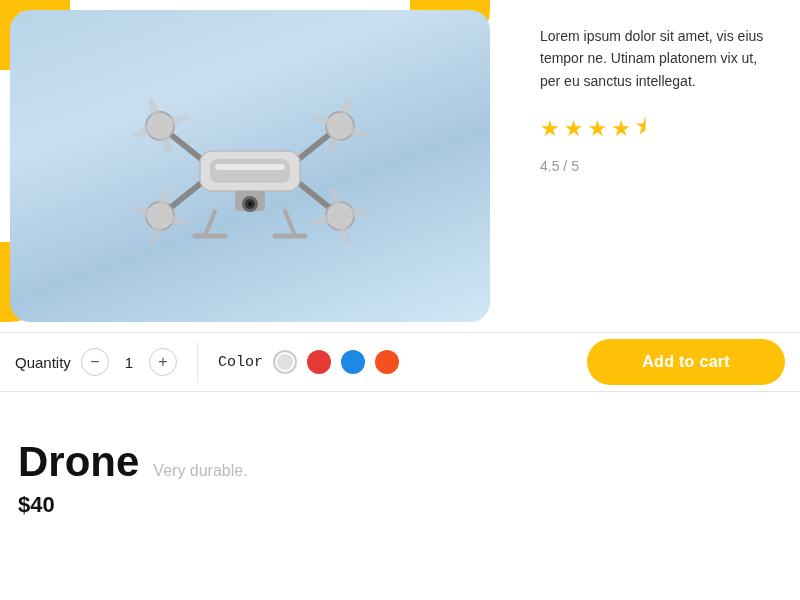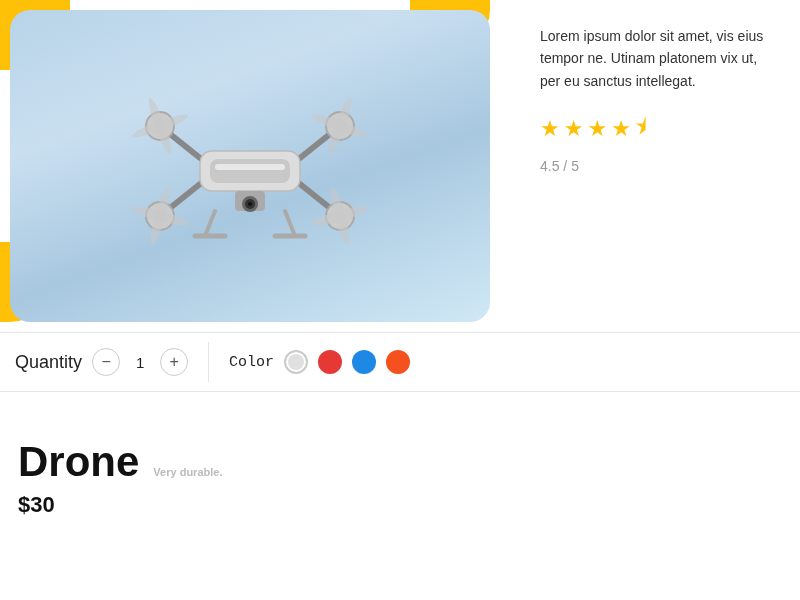--- a/index.html
+++ b/index.html
@@ -123,21 +123,21 @@
       padding: 0 15px;
     }
 
     .quantity-section {
       display: flex;
       align-items: center;
       gap: 10px;
     }
 
     .quantity-label {
-      font-size: 18px;
+      font-size: 15px;
       color: #222;
       font-weight: 500;
     }
 
     .qty-btn {
       width: 28px;
       height: 28px;
       border-radius: 50%;
       border: 1.5px solid #ccc;
       background: #fff;
@@ -218,23 +218,23 @@
       margin-top: 24px;
     }
 
     .product-name {
       font-size: 42px;
       font-weight: 700;
       color: #111;
     }
 
     .product-tagline {
-      font-size: 11px;
+      font-size: 16px;
       color: #bbb;
-      font-weight: 700;
+      font-weight: 400;
     }
 
     .product-price {
       font-size: 22px;
       font-weight: 700;
       color: #111;
     }
   </style>
 </head>
 <body>
@@ -325,24 +325,25 @@
     <div class="color-section">
       <span class="color-label">Color</span>
       <div class="color-dot selected" style="background:#e0e0e0;"></div>
       <div class="color-dot" style="background:#e53935;"></div>
       <div class="color-dot" style="background:#1E88E5;"></div>
       <div class="color-dot" style="background:#F4511E;"></div>
     </div>
 
     <div class="spacer"></div>
 
+    <button class="add-to-cart-btn">Add to cart</button>
 
   </div>
 
   <div class="product-info">
     <div class="product-name-row">
       <span class="product-name">Drone</span>
       <span class="product-tagline">Very durable.</span>
     </div>
-    <div class="product-price">$30</div>
+    <div class="product-price">$40</div>
   </div>
 
 </div>
 
 </body></html>

